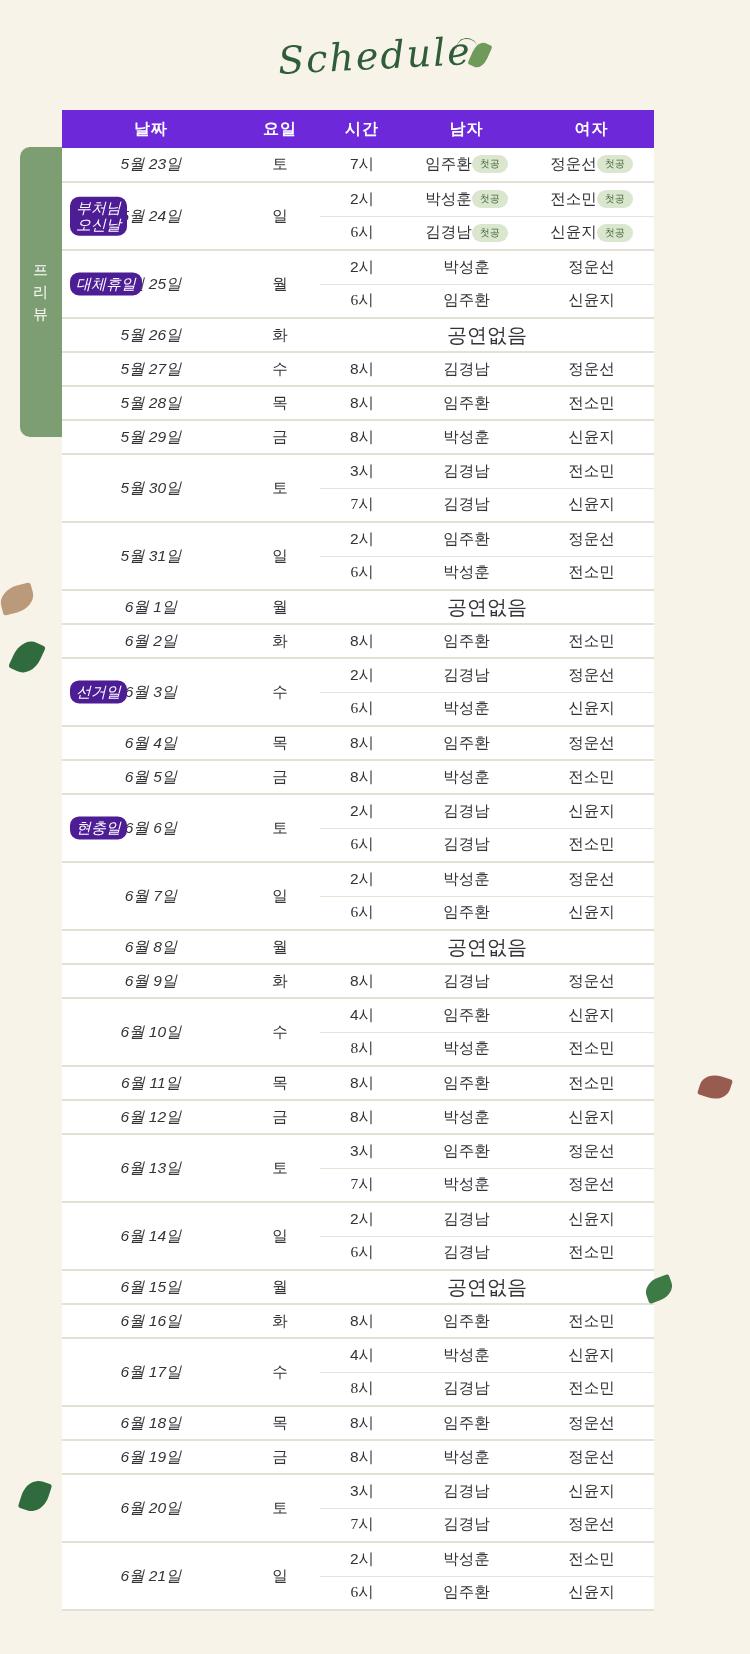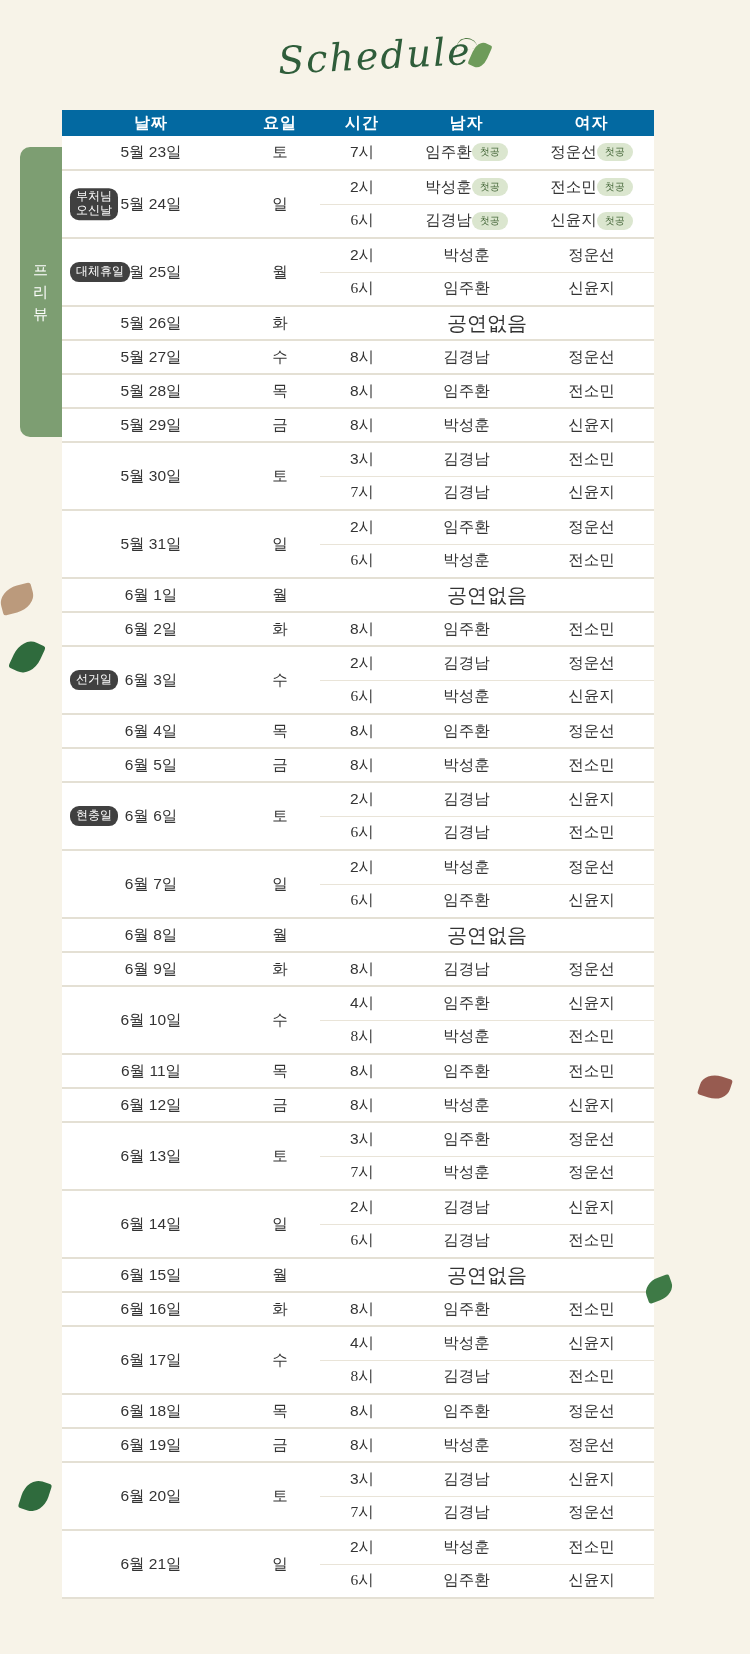--- a/index.html
+++ b/index.html
@@ -79,59 +79,59 @@
     left: 62px;
     top: 110px;
     width: 592px;
   }
   table.sched {
     border-collapse: collapse;
     width: 592px;
     table-layout: fixed;
   }
   table.sched th {
-    background: #0369a1;
+    background: #6d28d9;
     color: #ffffff;
     font-size: 16px;
     font-weight: bold;
-    height: 26px;
+    height: 38px;
     text-align: center;
     letter-spacing: 1px;
   }
   table.sched td {
     background: #ffffff;
     font-size: 15.5px;
     color: #333333;
     text-align: center;
     height: 34px;
     border-bottom: 1px solid #e9e4d8;
   }
   col.c-date { width: 178px; }
   col.c-day  { width: 80px; }
   col.c-time { width: 84px; }
   col.c-man  { width: 125px; }
   col.c-woman{ width: 125px; }
 
-  td.date-cell { position: relative; font-size: 16px; }
+  td.date-cell { position: relative; font-size: 16px; font-style: italic; }
   td.day-cell  { font-size: 16px; }
   td.time-cell { font-size: 15.5px; }
 
   .sat  { color: #4f8fd6; }
   .sun  { color: #d9534f; }
   .grey-row td { background: #e3e3e3; color: #555555; }
   .grey-row td.none-cell { font-size: 20px; }
 
   .sep-top { border-top: 1px dashed #cfcfcf; font-family: Liberation Serif, serif; }
   .thick-bottom { border-bottom: 2px solid #e4e0d4 !important; }
 
   .badge {
     display: inline-block;
-    background: #404040;
+    background: #4c1d95;
     color: #ffffff;
-    font-size: 12px;
+    font-size: 15px;
     line-height: 1.15;
     border-radius: 9px;
     padding: 3px 6px;
     position: absolute;
     left: 8px;
     top: 50%;
     transform: translateY(-50%);
     text-align: center;
     letter-spacing: 0;
     white-space: nowrap;

